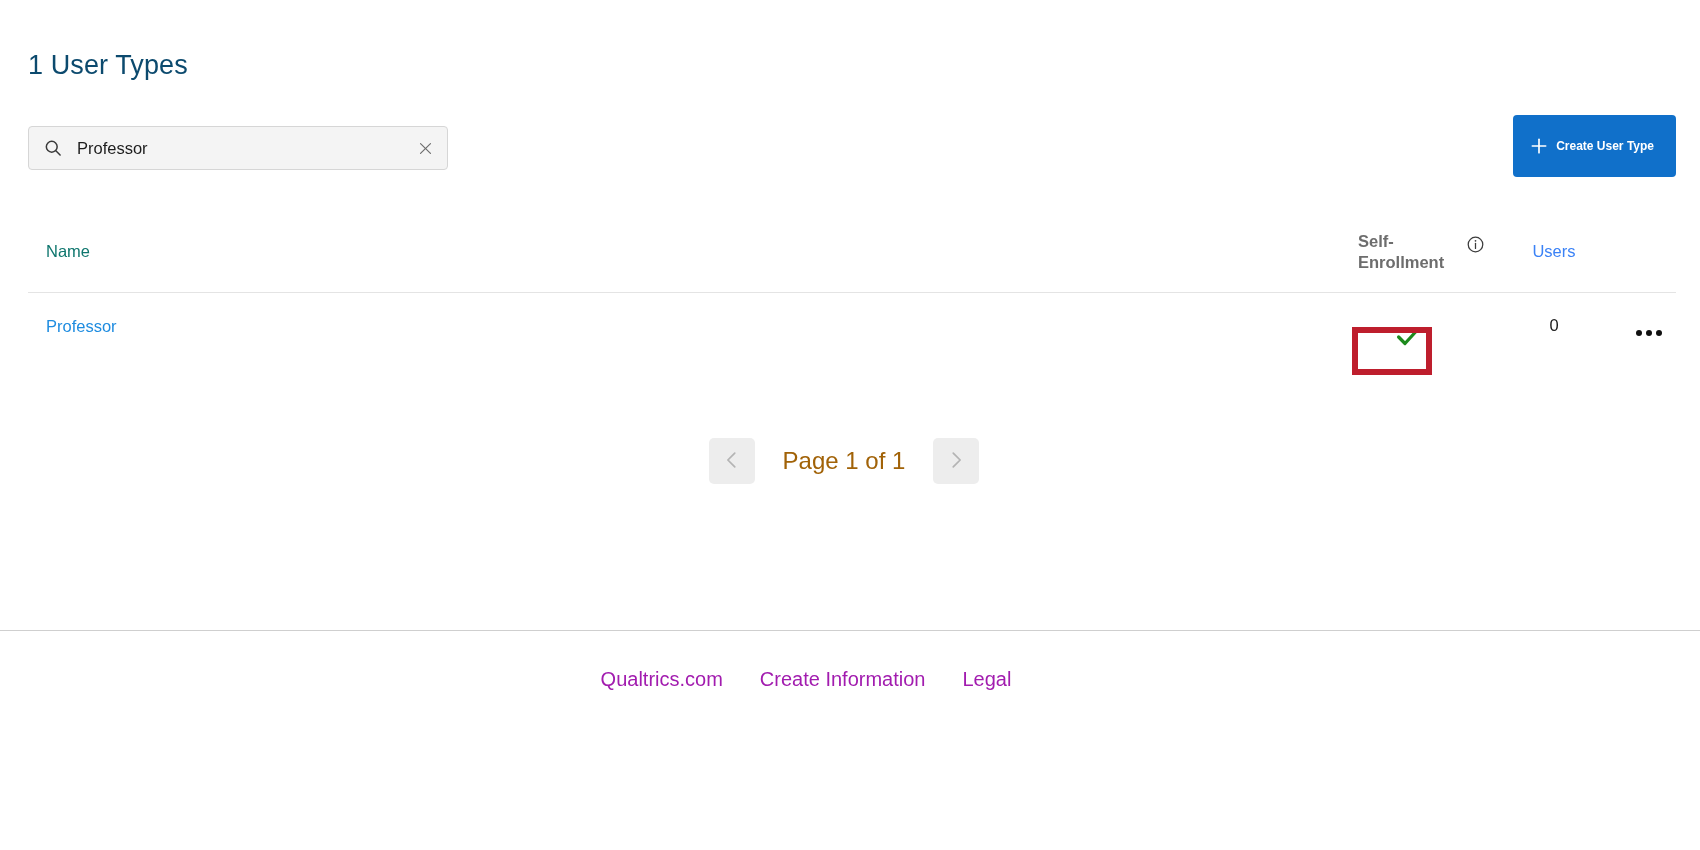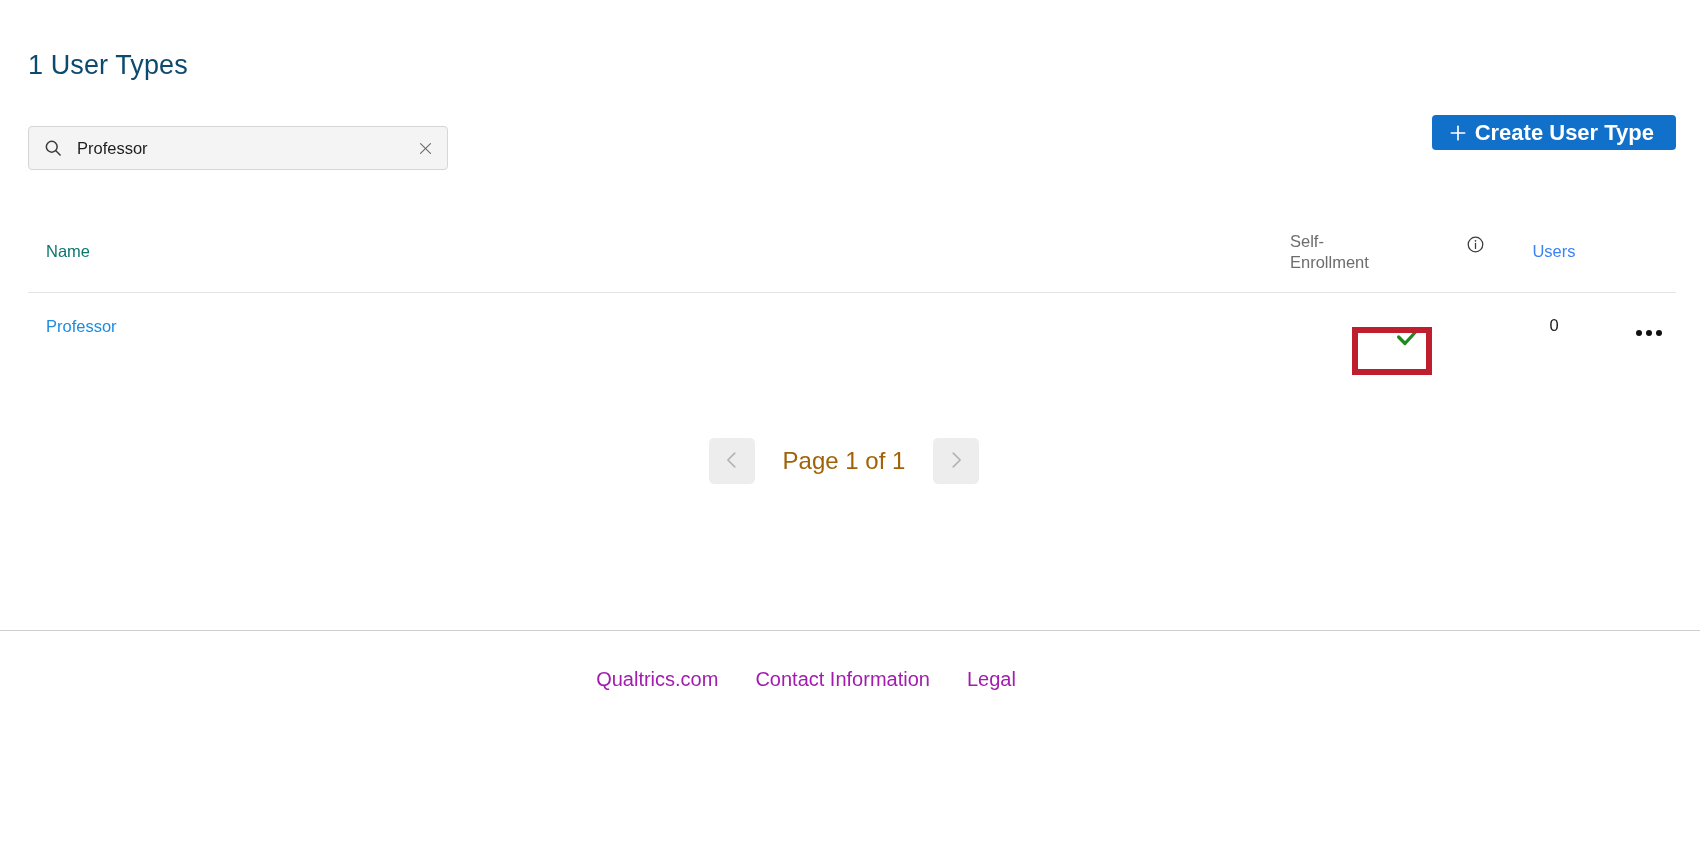--- a/index.html
+++ b/index.html
@@ -79,31 +79,31 @@
     cursor: pointer;
     background: transparent;
     border: none;
     padding: 0;
   }
 
   .create-btn {
     position: absolute;
     right: 24px;
     top: 115px;
-    height: 35px;
+    height: 62px;
     background: #1070ca;
     color: #ffffff;
     border: none;
     border-radius: 4px;
     padding: 0 22px 0 16px;
     display: flex;
     align-items: center;
     gap: 7px;
     font-family: "Liberation Sans", sans-serif;
-    font-size: 22px;
+    font-size: 12px;
     font-weight: 700;
     cursor: pointer;
     white-space: nowrap;
   }
   .plus-icon {
     width: 20px;
     height: 20px;
     display: inline-flex;
     align-items: center;
     justify-content: center;
@@ -119,26 +119,27 @@
   }
   .th-name {
     position: absolute;
     left: 18px;
     top: 24px;
     font-size: 16.5px;
     color: #0f766e;
   }
   .th-selfenroll {
     position: absolute;
-    left: 1262px;
+    left: 1330px;
     top: 13px;
     width: 100px;
     font-size: 16.5px;
     color: #6d6d6d;
     line-height: 21px;
+    font-weight: bold;
   }
   .th-info-icon {
     position: absolute;
     left: 1438px;
     top: 17px;
     width: 19px;
     height: 19px;
     color: #3c3c3c;
     cursor: pointer;
   }
@@ -374,17 +375,17 @@
         <svg viewBox="0 0 24 24" width="22" height="22" fill="none" stroke="currentColor" stroke-width="1.9" stroke-linecap="round" stroke-linejoin="round">
           <polyline points="9,4.5 16.5,12 9,19.5"></polyline>
         </svg>
       </span>
     </button>
   </div>
 
   <div class="footer-divider"></div>
   <div class="footer">
     <a href="#">Qualtrics.com</a>
-    <a href="#">Contact Information</a>
+    <a href="#">Create Information</a>
     <a href="#">Legal</a>
   </div>
 
 </div>
 
 </body></html>

